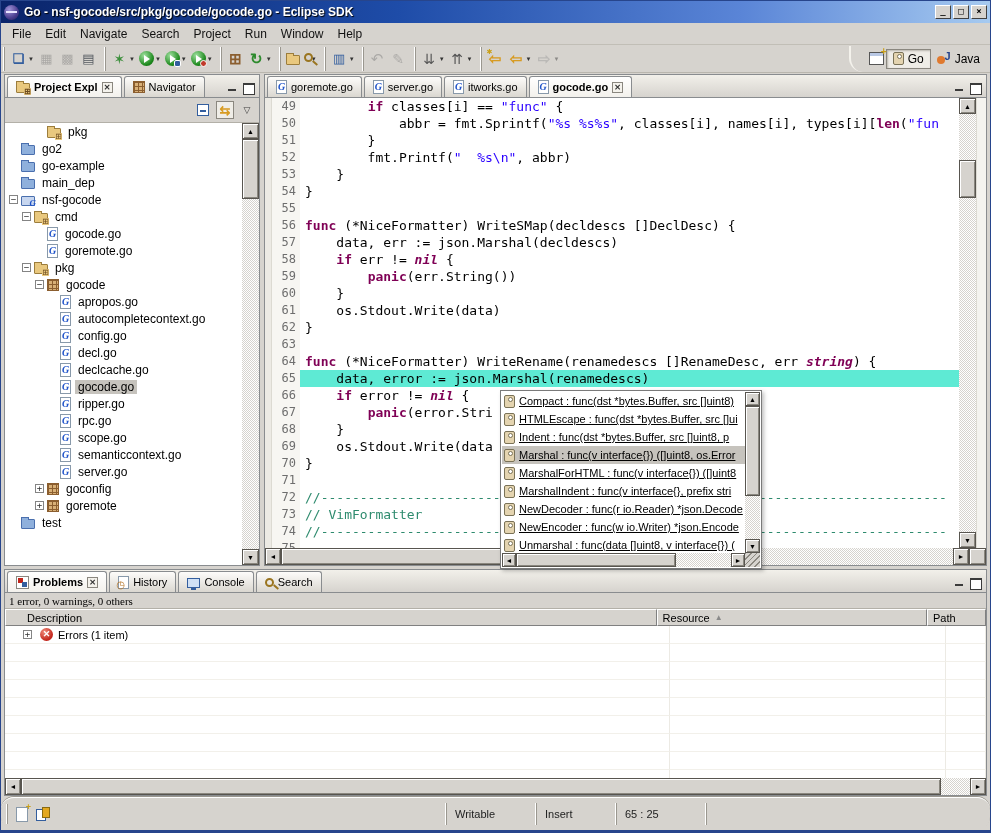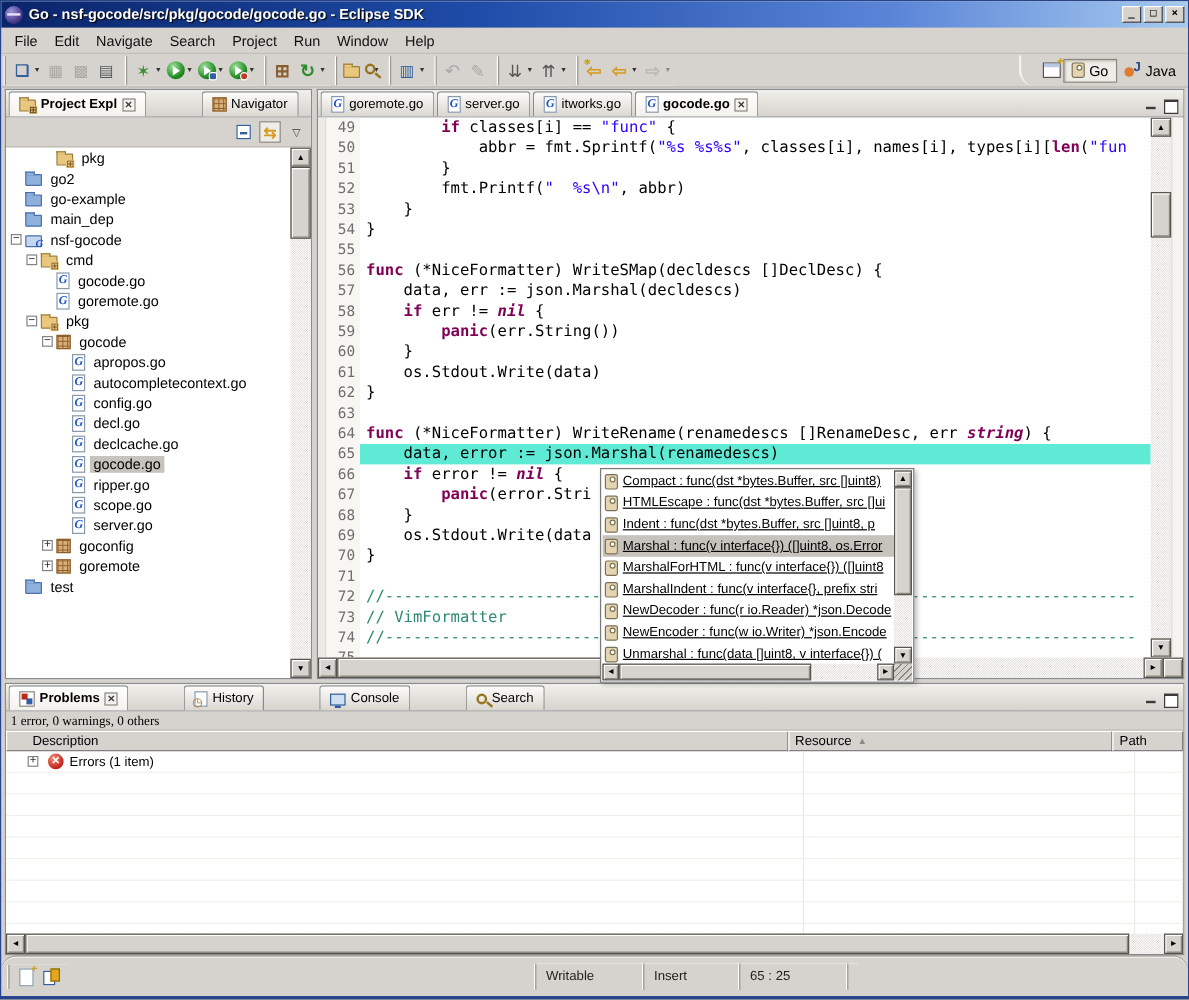--- a/index.html
+++ b/index.html
@@ -74,21 +74,21 @@
   .op-ico::after{content:"+";position:absolute;right:-4px;top:-7px;color:#caa018;font-weight:bold;font-size:10px;}
   .tagico { width:11px; height:13px; background:#e4d4b0; border:1px solid #7a7257; border-radius:2px; position:relative; }
   .tagico::before { content:""; position:absolute; top:1px; left:3px; width:3px; height:3px; background:#fff;
     border:1px solid #7a7257; border-radius:50%; }
   .java-ico { width:14px; height:14px; position:relative; }
   .java-ico::before{content:"";position:absolute;left:0;top:4px;width:8px;height:8px;border-radius:50%;background:#e07a2f;}
   .java-ico::after{content:"J";position:absolute;right:0;top:-2px;color:#27458c;font-weight:bold;font-size:11px;}
 
   
   .vtab-row { position:absolute; left:0; top:0; right:0; height:23px;
-    background:linear-gradient(#f2f0ea,#d6d3ce); border-bottom:1px solid #898c8f; display:flex; align-items:flex-end;gap:44px; }
+    background:linear-gradient(#f2f0ea,#d6d3ce); border-bottom:1px solid #898c8f; display:flex; align-items:flex-end; }
   .vtab { display:flex; align-items:center; gap:4px; height:21px; padding:0 8px; font-size:11px;
     border:1px solid #898c8f; border-bottom:none; border-radius:3px 3px 0 0;
     background:linear-gradient(#fdfcfa,#dad7d0); margin-left:2px; white-space:nowrap; }
   .vtab.active { background:linear-gradient(#ffffff,#f3f1ec); font-weight:bold; }
   .panel-btns { margin-left:auto; display:flex; gap:3px; padding:0 4px 4px 0; }
   .pb { width:13px; height:11px; position:relative; }
   .pb-min::after{content:"";position:absolute;left:2px;top:7px;width:8px;height:2px;background:#3b3b3b;}
   .pb-max::after{content:"";position:absolute;left:1px;top:1px;width:10px;height:9px;border:1px solid #3b3b3b;border-top:2px solid #3b3b3b;background:#fff;}
   .closex { width:11px; height:11px; border:1px solid #8a877f; font-size:8px; line-height:9px; text-align:center;
     color:#333; background:#f4f2ec; font-weight:bold; }
@@ -461,21 +461,33 @@
         <div class="tree-row">
           <span style="width: 39px; flex: 0 0 auto;"></span>
           <span class="expspace"></span>
           <span class="tico t-gofile"></span>
           <span class="lbl">ripper.go</span>
         </div>
         <div class="tree-row">
           <span style="width: 39px; flex: 0 0 auto;"></span>
           <span class="expspace"></span>
           <span class="tico t-gofile"></span>
+          <span class="lbl">rpc.go</span>
+        </div>
+        <div class="tree-row">
+          <span style="width: 39px; flex: 0 0 auto;"></span>
+          <span class="expspace"></span>
+          <span class="tico t-gofile"></span>
           <span class="lbl">scope.go</span>
+        </div>
+        <div class="tree-row">
+          <span style="width: 39px; flex: 0 0 auto;"></span>
+          <span class="expspace"></span>
+          <span class="tico t-gofile"></span>
+          <span class="lbl">semanticcontext.go</span>
         </div>
         <div class="tree-row">
           <span style="width: 39px; flex: 0 0 auto;"></span>
           <span class="expspace"></span>
           <span class="tico t-gofile"></span>
           <span class="lbl">server.go</span>
         </div>
         <div class="tree-row">
           <span style="width: 26px; flex: 0 0 auto;"></span>
           <span class="expbox">+</span>

